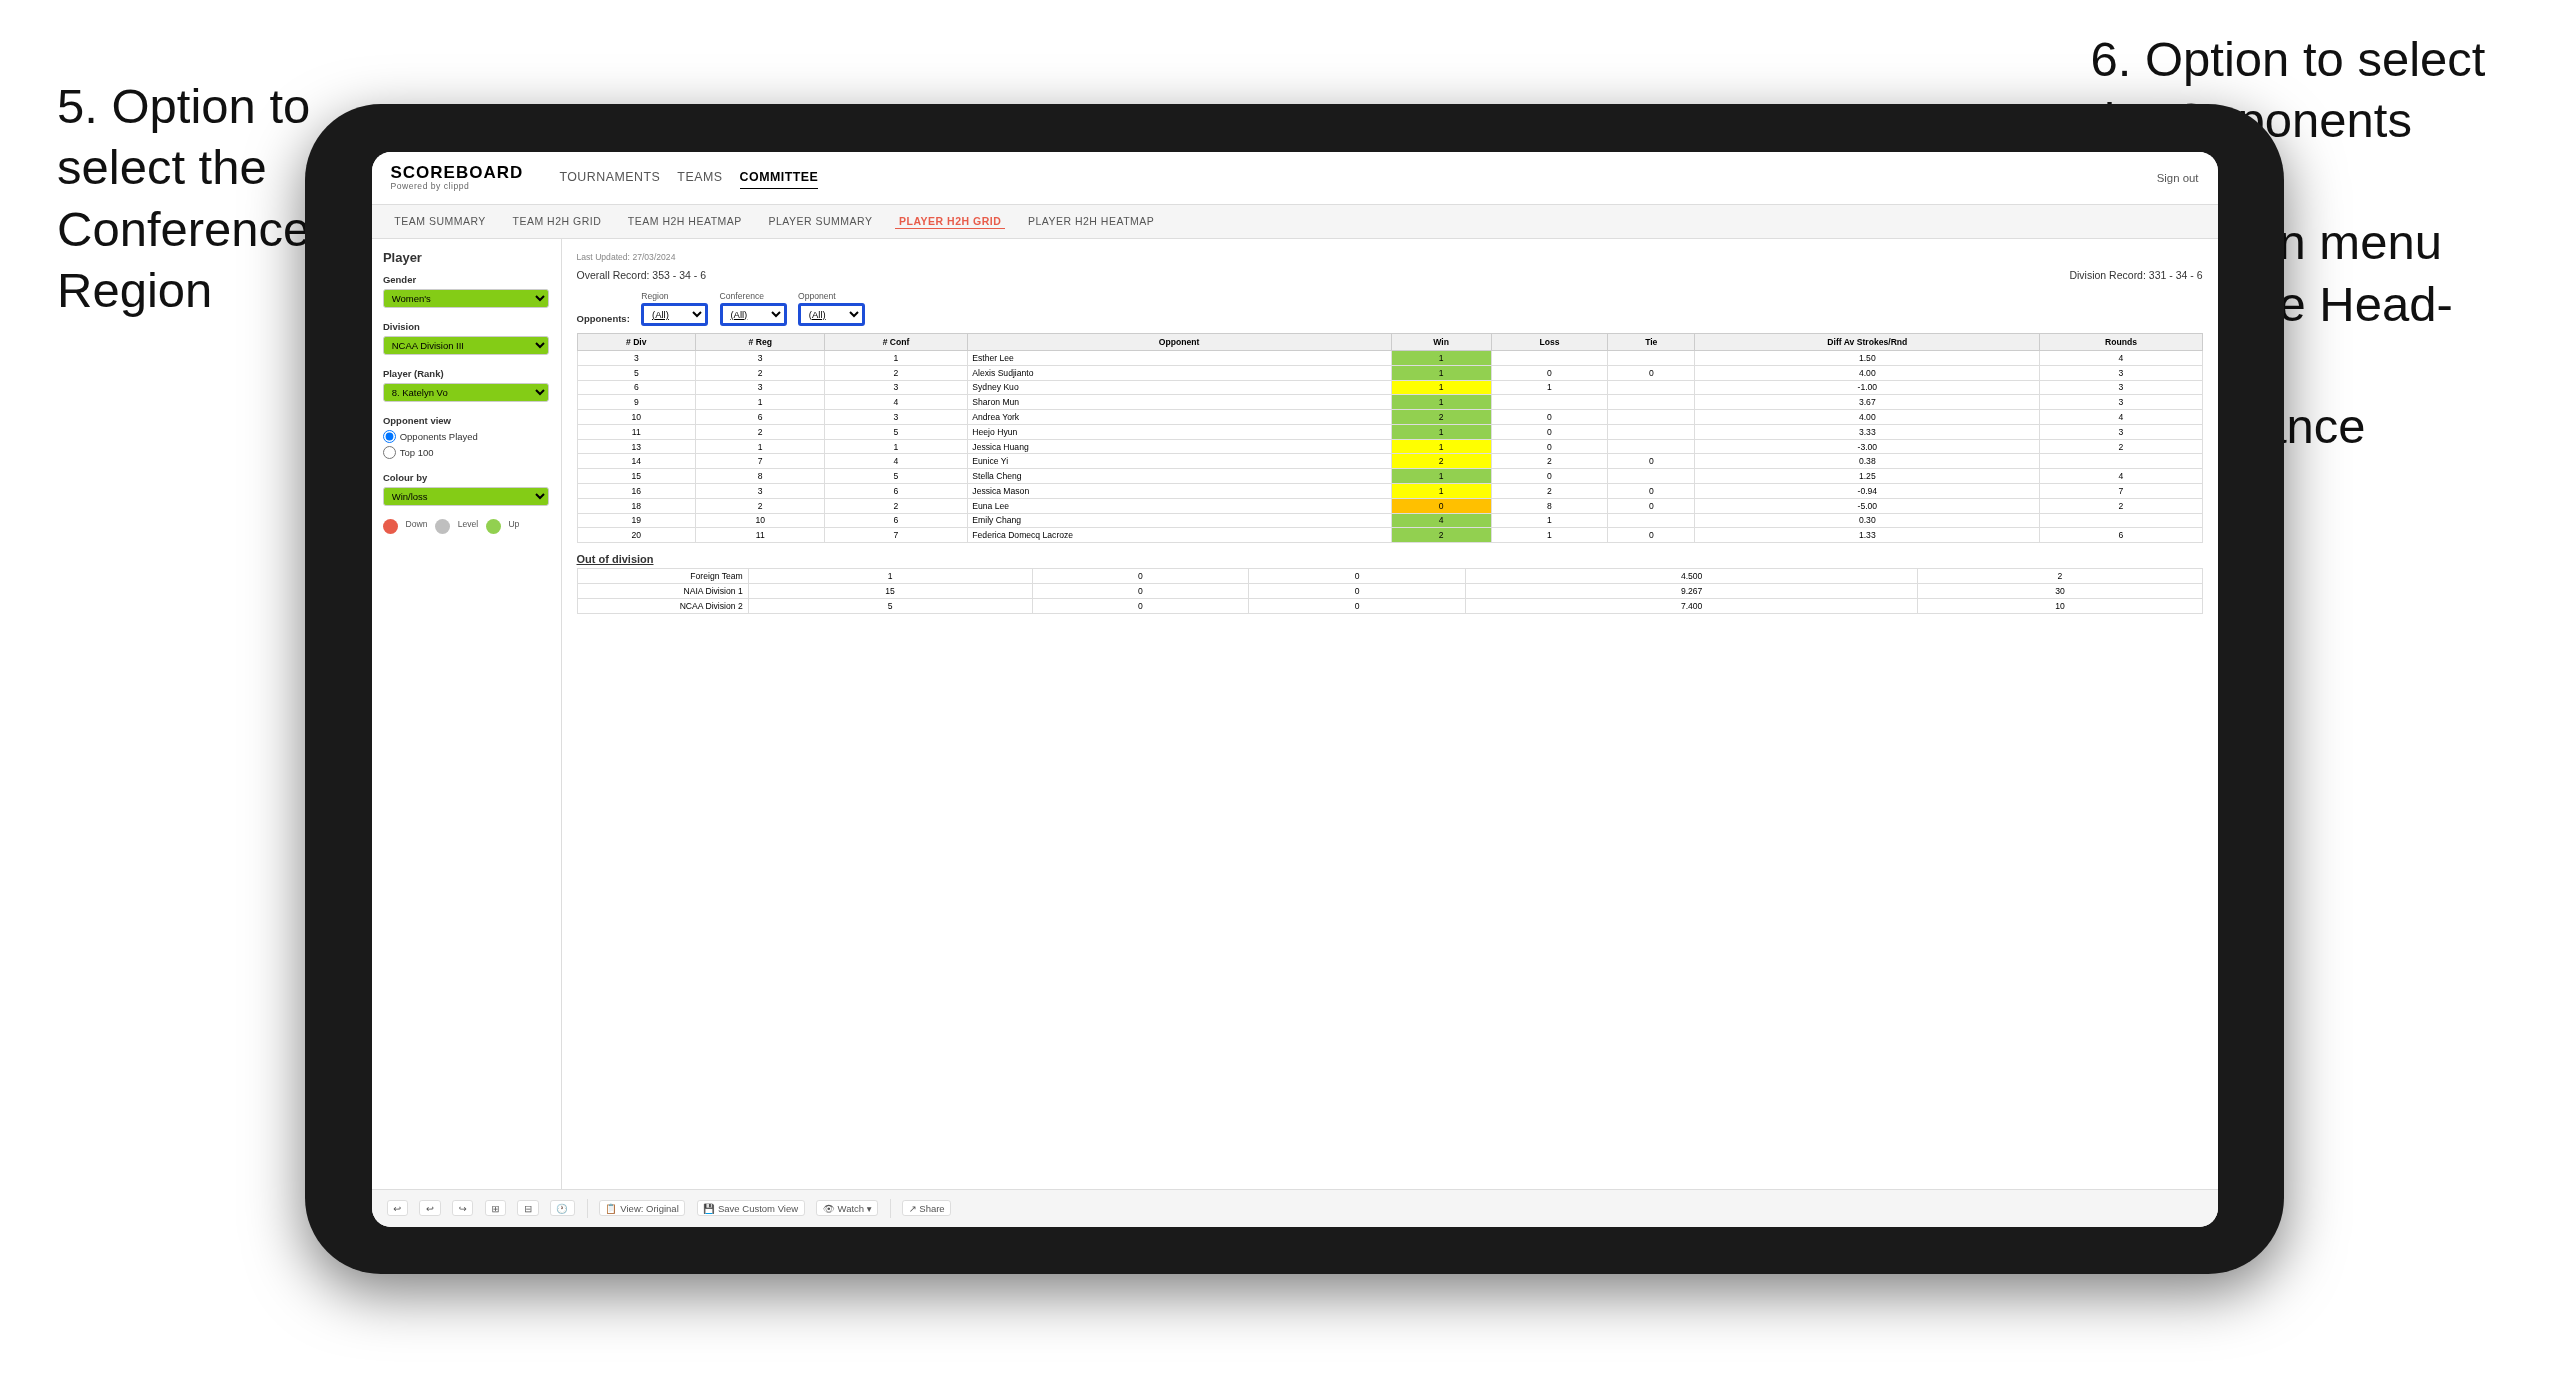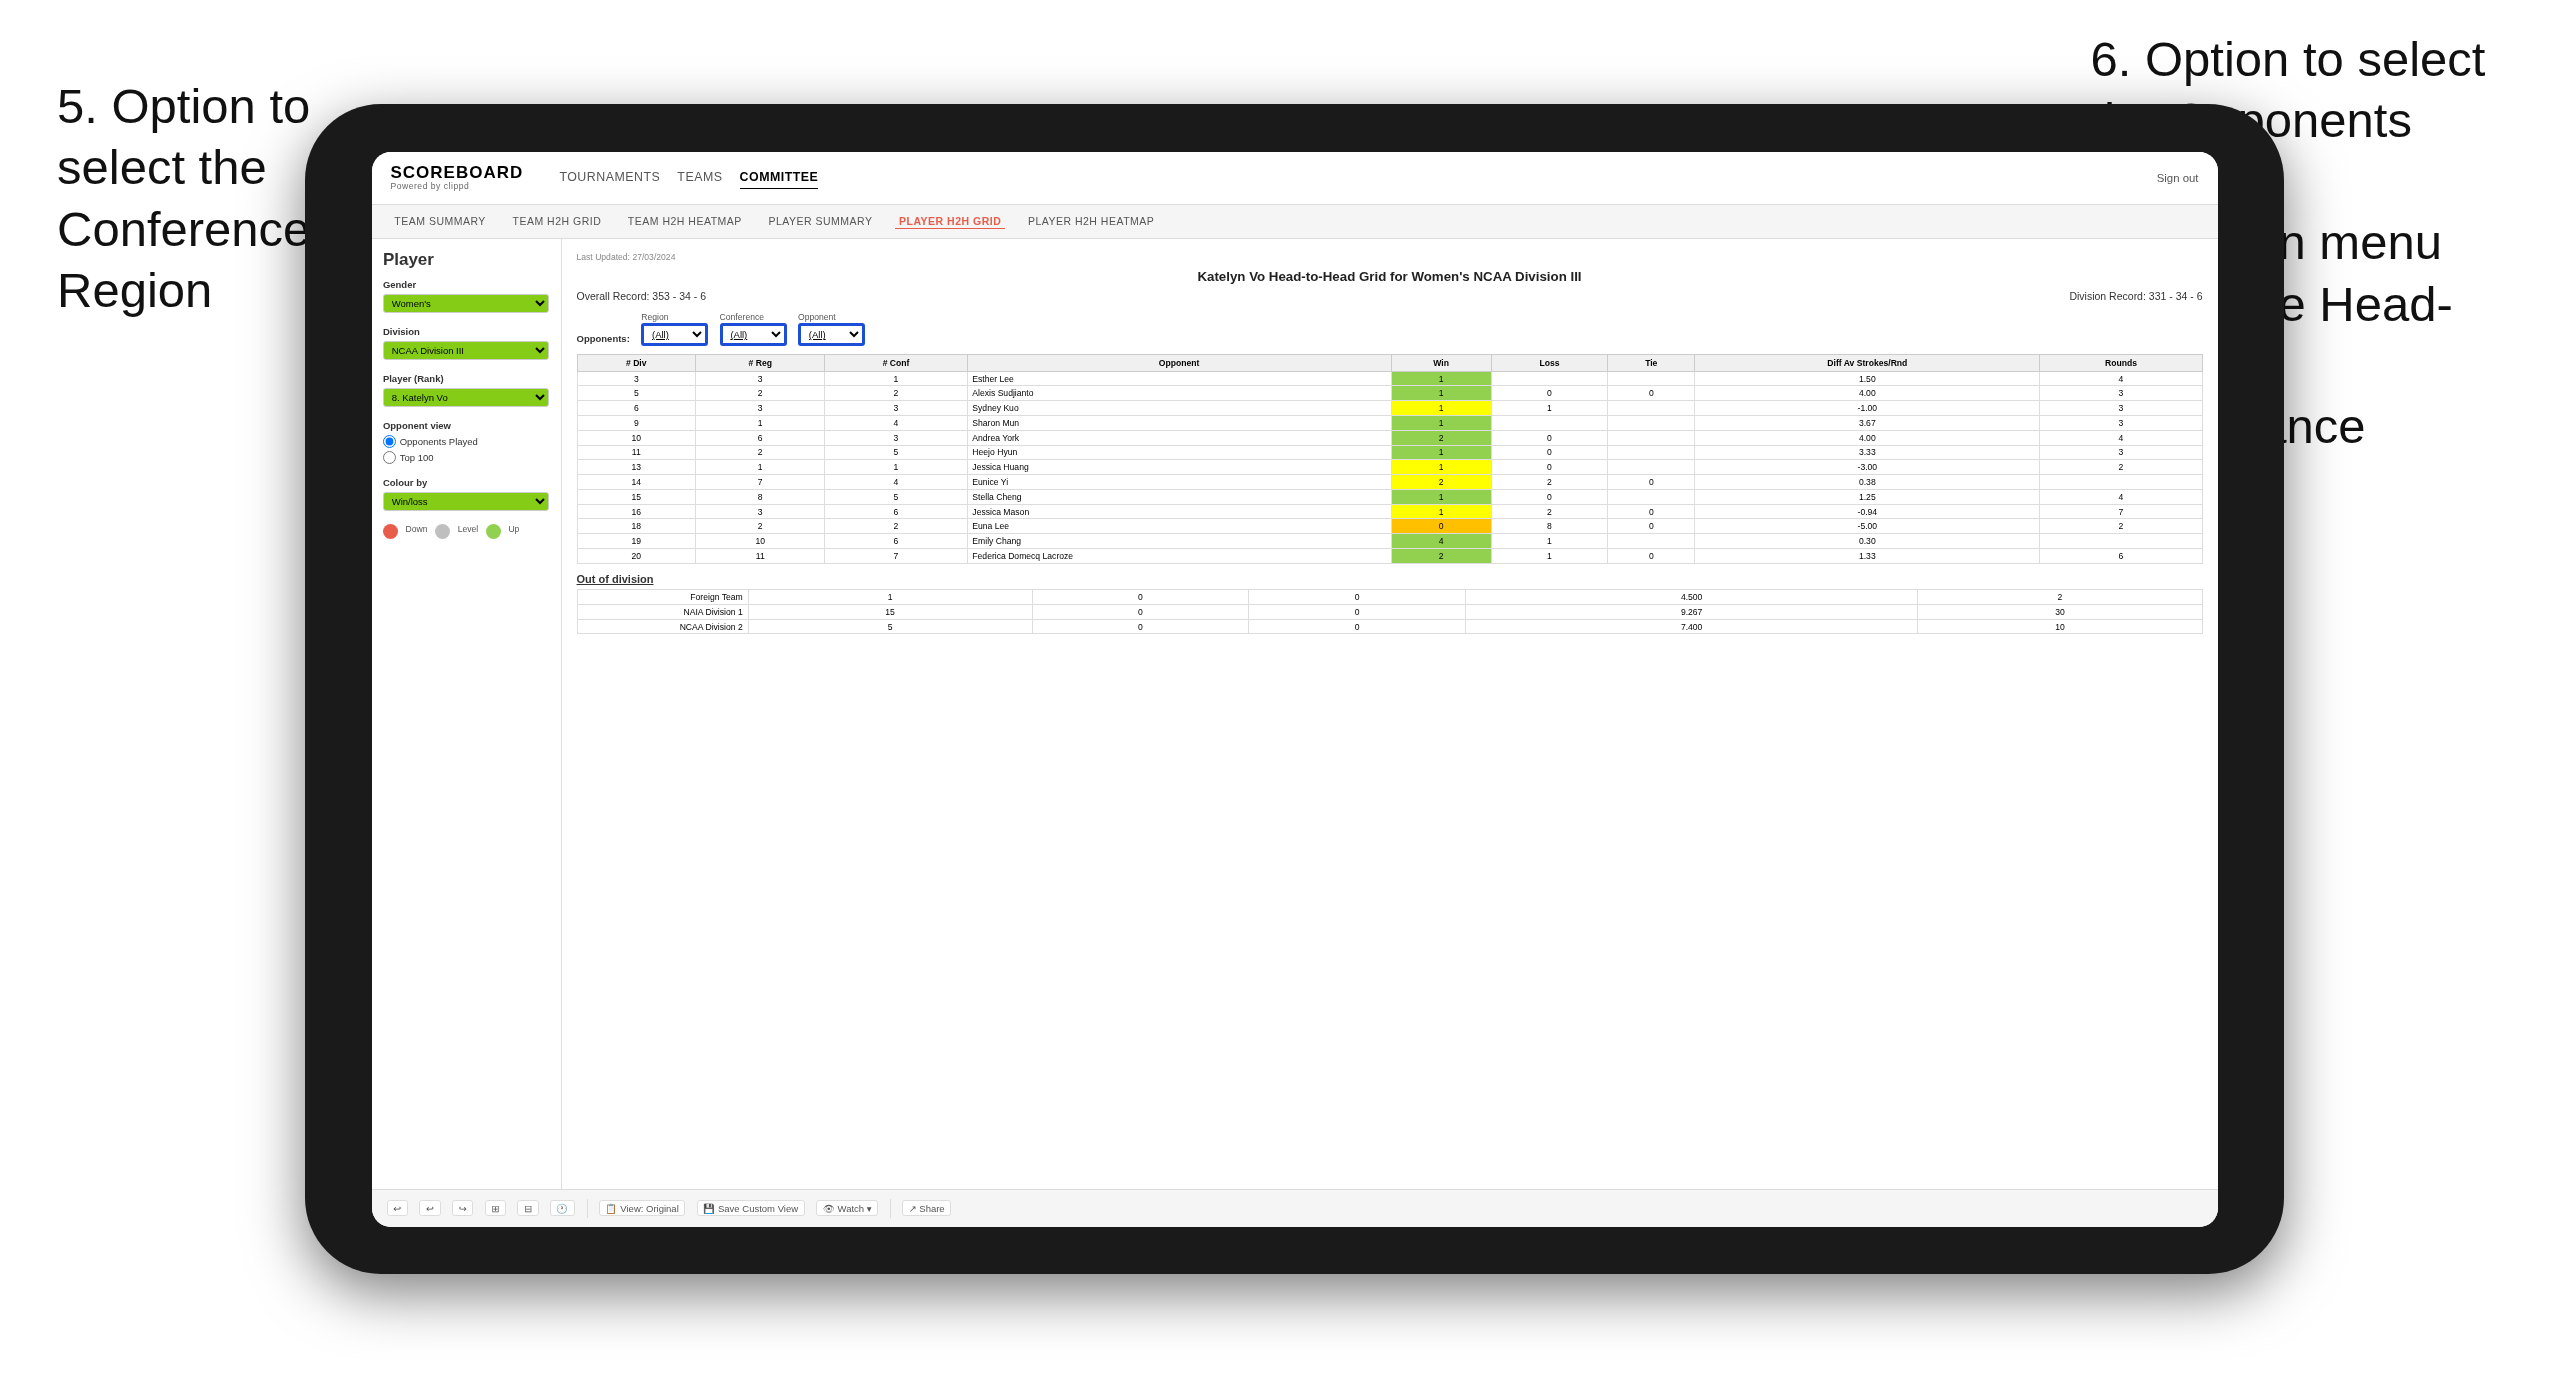--- a/index.html
+++ b/index.html
@@ -183,21 +183,21 @@
     .sidebar-select {
       width: 100%;
       font-size: 9.5px;
       padding: 1.9px 3.8px;
       border: 1px solid #ccc;
       border-radius: 2.9px;
       background: #84cc16;
     }
 
     .sidebar-title {
-      font-size: 17px;
+      font-size: 13px;
       font-weight: 700;
       color: #333;
       margin-bottom: 9.5px;
     }
 
     .sidebar-radio-group {
       display: flex;
       flex-direction: column;
       gap: 2.9px;
     }
@@ -477,23 +477,20 @@
           <span class="color-dot" style="background:#bfbfbf;"></span>
           <span class="color-label">Level</span>
           <span class="color-dot" style="background:#92d050;"></span>
           <span class="color-label">Up</span>
         </div>
       </div>
 
       <div class="grid-area">
         <div class="last-updated">Last Updated: 27/03/2024</div>
 
-        <div class="grid-header">
-          <div class="grid-title">Katelyn Vo Head-to-Head Grid for Women's NCAA Division III</div>
-        </div>
 
         <div class="grid-records">
           <span>Overall Record: 353 - 34 - 6</span>
           <span>Division Record: 331 - 34 - 6</span>
         </div>
 
         <div class="filter-row">
           <span class="opponents-label">Opponents:</span>
           <div class="filter-group">
             <span class="filter-label">Region</span>

